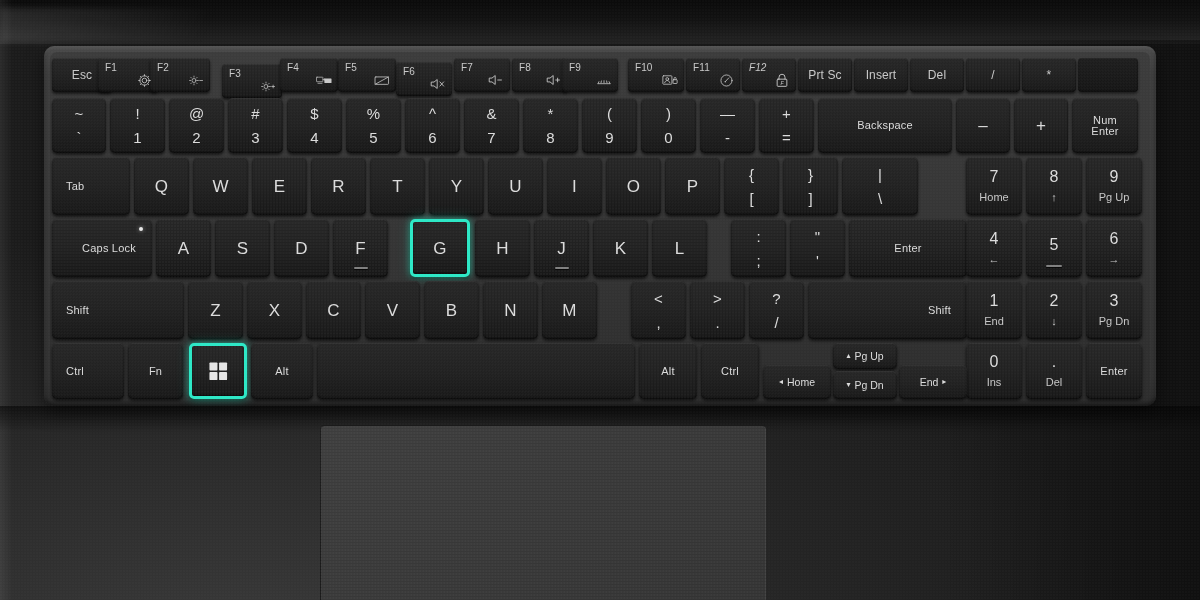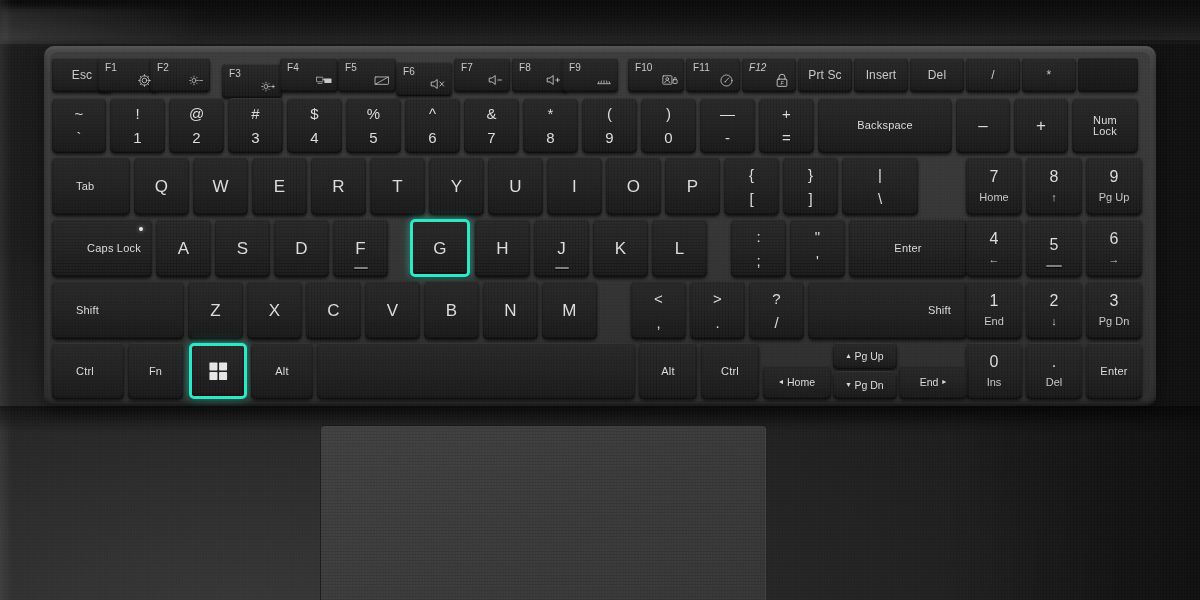--- a/index.html
+++ b/index.html
@@ -179,21 +179,21 @@
     flex-direction: column;
     justify-content: center;
     gap: 7px;
   }
   .key.stack .t1 { position: relative; z-index: 2; font-size: 16px; line-height: 1; }
   .key.stack .t2 { position: relative; z-index: 2; font-size: 11px; line-height: 1; color: #c7c7c7; }
 
   
   .key.modleft {
     justify-content: flex-start;
-    padding-left: 24px;
+    padding-left: 14px;
     font-size: 12px;
   }
   .key.modright {
     justify-content: flex-end;
     padding-right: 16px;
     font-size: 12px;
   }
 
   .key.letter { font-size: 17px; }
   .key.small { font-size: 11px; }
@@ -556,21 +556,21 @@
             <span class="lbl ">Backspace</span>
           </div>
           <div class="key letter" style="left: 906px; top: 46px; width: 54px; height: 55px;">
             <span class="lbl ">–</span>
           </div>
           <div class="key letter" style="left: 964px; top: 46px; width: 54px; height: 55px;">
             <span class="lbl ">+</span>
           </div>
           <div class="key letter small" style="left: 1022px; top: 46px; width: 66px; height: 55px;">
             <span class="lbl ">Num
-Lock</span>
+Enter</span>
           </div>
           <div class="key modleft small" style="left: 2px; top: 105px; width: 78px; height: 58px;">
             <span class="lbl ">Tab</span>
           </div>
           <div class="key letter" style="left: 84px; top: 105px; width: 55px; height: 58px;">
             <span class="lbl ">Q</span>
           </div>
           <div class="key letter" style="left: 143px; top: 105px; width: 55px; height: 58px;">
             <span class="lbl ">W</span>
           </div>

